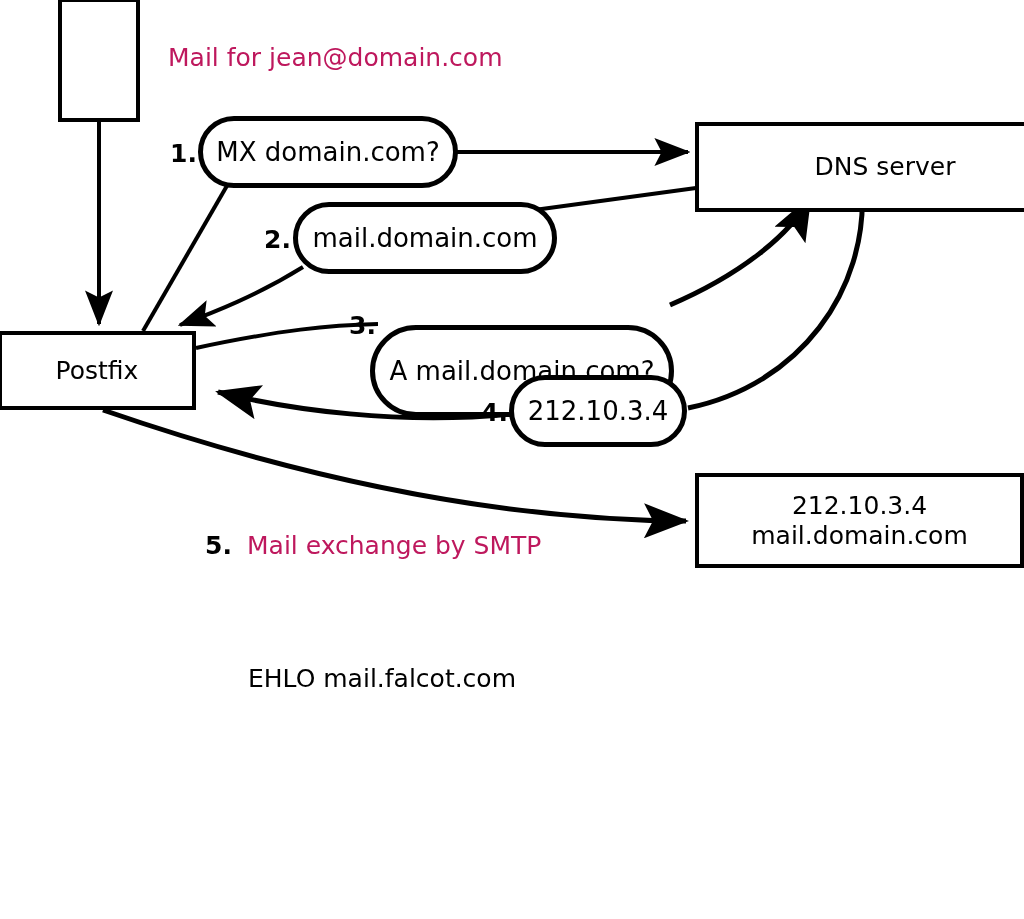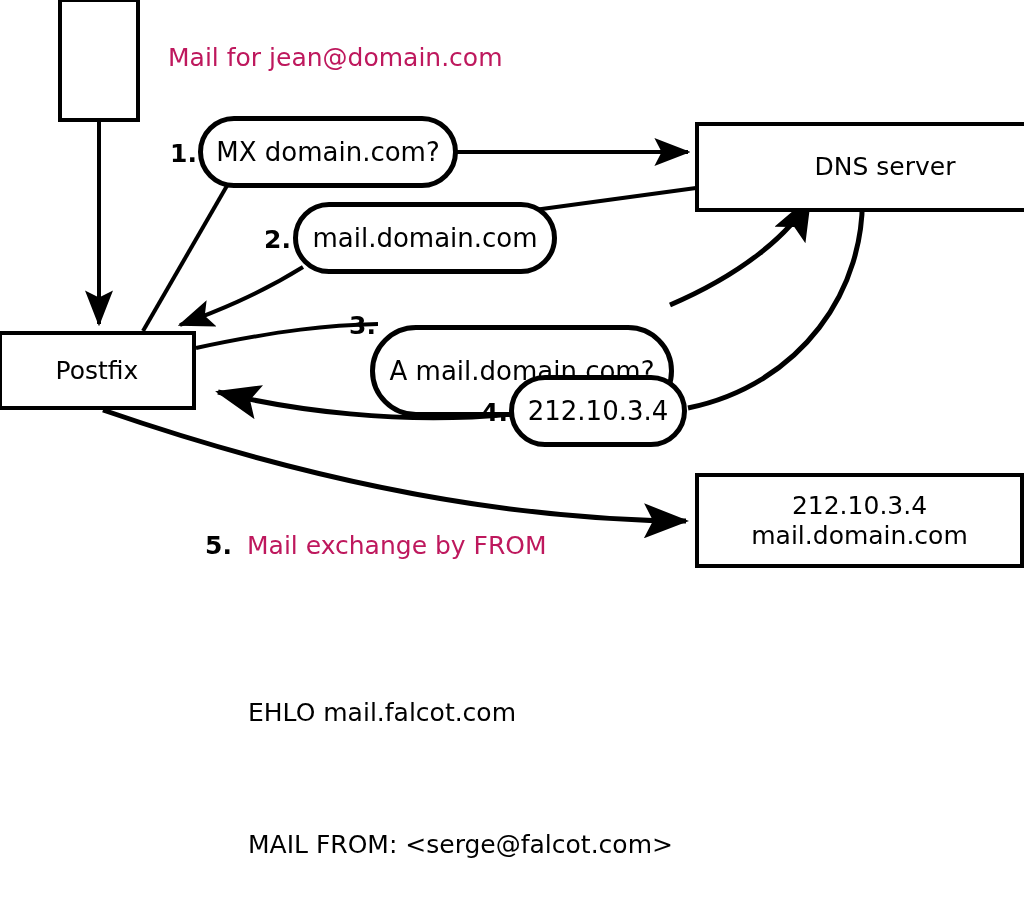--- a/index.html
+++ b/index.html
@@ -65,21 +65,20 @@
   }
   .transcript {
     position: absolute;
     font-size: 25px;
     color: #000000;
     line-height: 32.8px;
     white-space: pre;
   }
   .transcript div {
     height: 32.8px;
-    margin-top: 34px;
   }
 </style>
 </head>
 <body>
 
 <div id="canvas">
 
   <svg class="diagram-layer" viewBox="0 0 1024 919" xmlns="http://www.w3.org/2000/svg">
     <defs>
       <marker id="arrowhead" markerWidth="9" markerHeight="7" refX="8.4" refY="3.5" orient="auto" markerUnits="strokeWidth">
@@ -141,25 +140,24 @@
   <div class="bubble" style="left:370px; top:288px; width:304px; height:92px;margin-top:37px;">
     <span>A mail.domain.com?</span>
   </div>
 
   <div class="step-num" style="left:481px; top:400px;">4.</div>
   <div class="bubble" style="left:509px; top:375px; width:178px; height:72px;">
     <span>212.10.3.4</span>
   </div>
 
   <div class="step-num" style="left:205px; top:533px;">5.</div>
-  <div class="plain-text" style="left:247px; top:533px;">Mail exchange by FROM</div>
+  <div class="plain-text" style="left:247px; top:533px;">Mail exchange by SMTP</div>
 
   <div class="transcript" style="left:248px; top:597px;">
     <div>EHLO mail.falcot.com</div>
-    <div>MAIL FROM: &lt;serge@falcot.com&gt;</div>
     
     
     
     
     
     
     
     
   </div>
 

